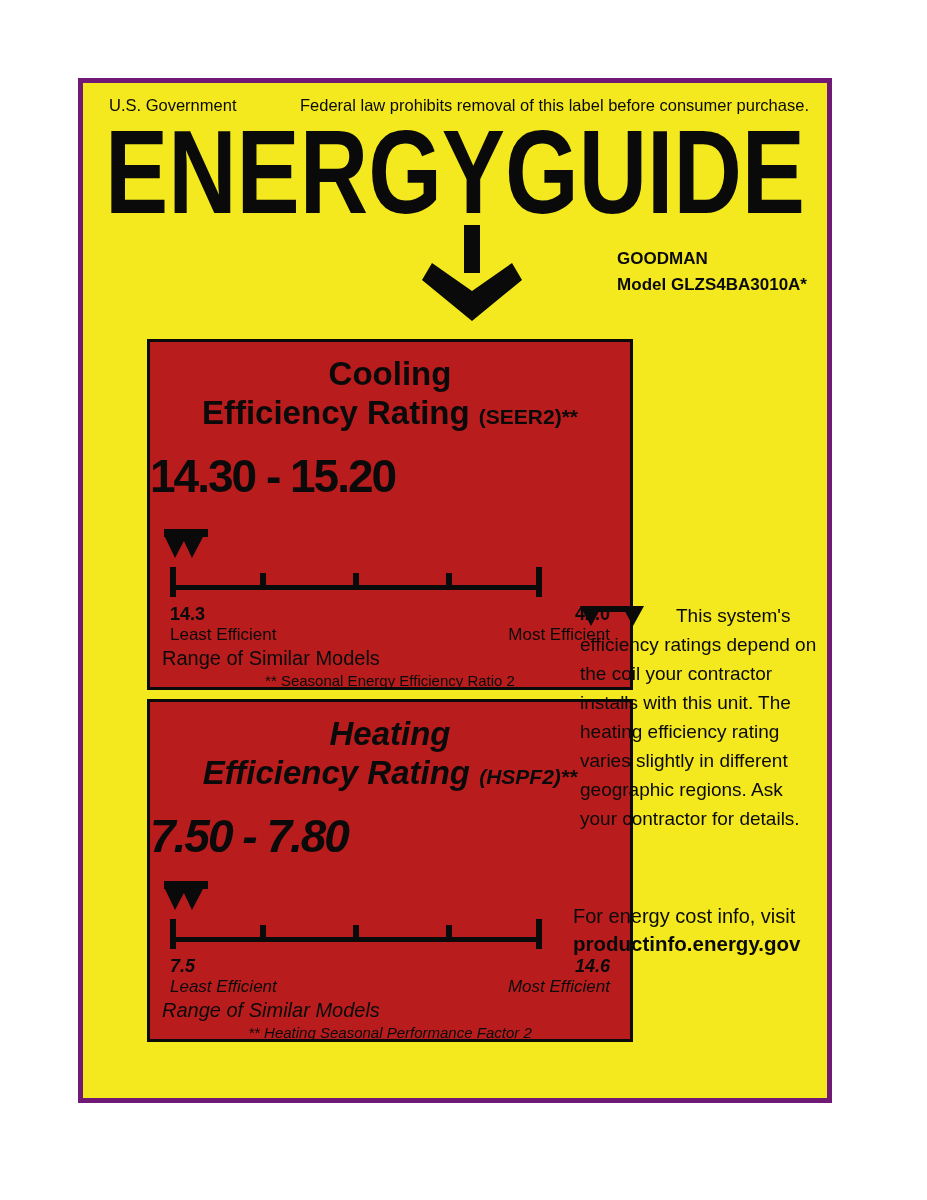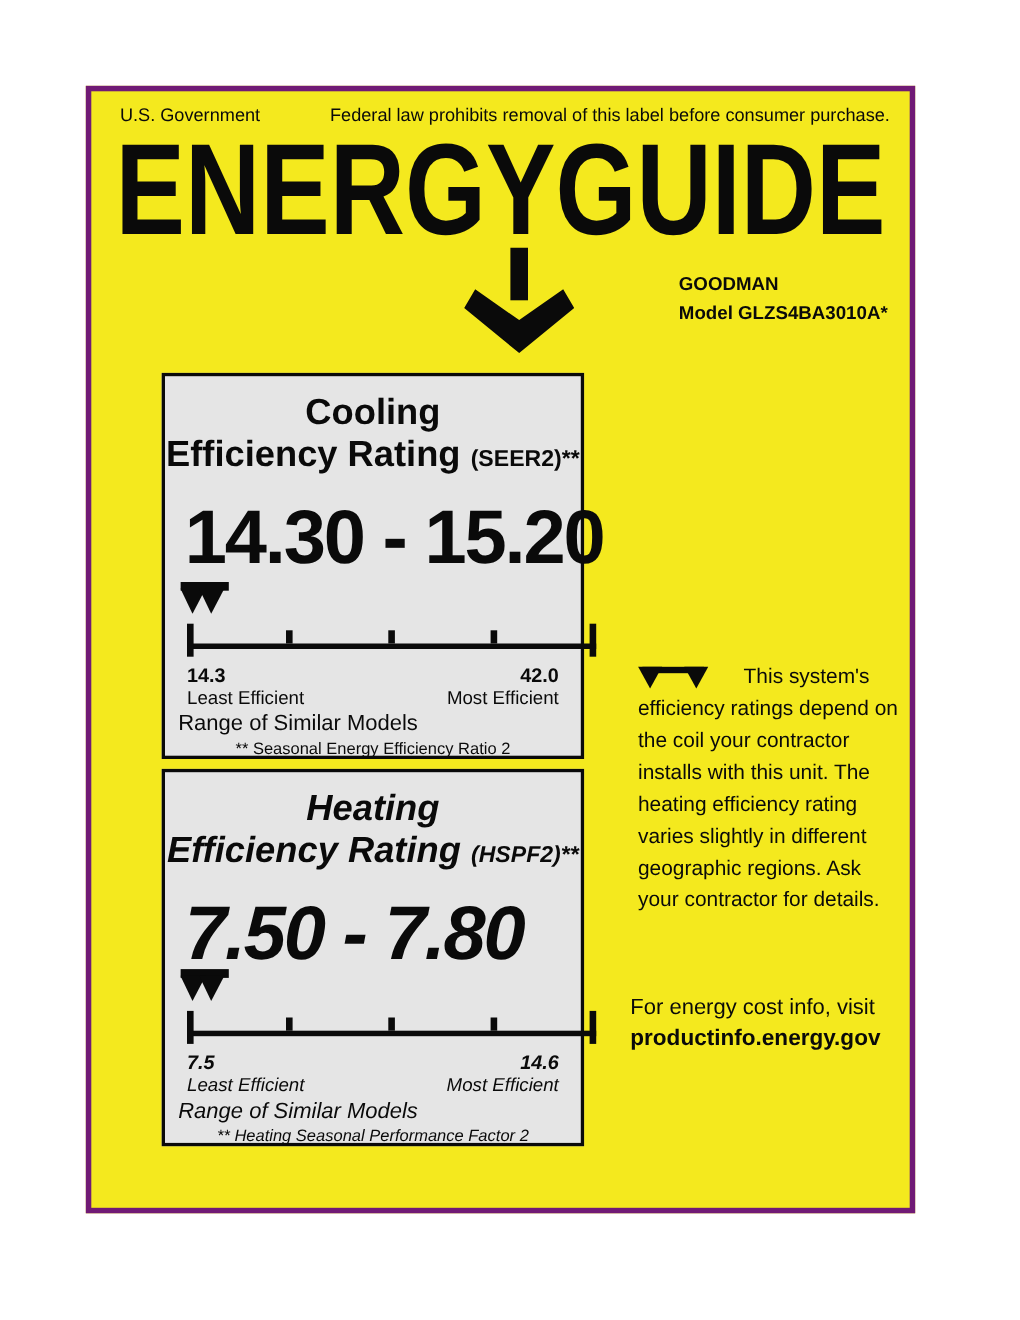--- a/index.html
+++ b/index.html
@@ -30,35 +30,35 @@
   .prod-left{
     position:absolute;top:163px;left:26px;
     font-weight:bold;font-size:17px;line-height:26px;
   }
   .prod-right{
     position:absolute;top:163px;right:20px;text-align:left;
     font-weight:bold;font-size:17px;line-height:26px;
   }
   
   .box{
-    position:absolute;left:64px;width:384px;
-    background:#e5e5e5;border:3px solid #0a0a0a;box-sizing:border-box;
+    position:absolute;left:64px;width:486px;
+    background:#b91c1c;border:3px solid #0a0a0a;box-sizing:border-box;
   }
   .box.cooling{top:256px;height:351px;}
   .box.heating{top:616px;height:343px;font-style:italic;}
   .box-title{
     text-align:center;font-weight:bold;font-size:33px;margin-top:14px;line-height:36px;
   }
   .rating-line{
     text-align:center;font-weight:bold;font-size:33px;line-height:42px;
   }
   .rating-suffix{font-size:21px;font-weight:bold;}
   .big-value{
-    margin-top:20px;padding-left:18px;
-    font-weight:bold;font-size:69px;letter-spacing:-2px;line-height:60px;
+    margin-top:8px;
+    font-weight:bold;font-size:46px;letter-spacing:-2px;line-height:60px;
     white-space:nowrap;
   }
   .marker{position:absolute;left:14px;}
   .box.cooling .marker{top:187px;}
   .box.heating .marker{top:179px;}
   .scale{position:absolute;left:18px;}
   .box.cooling .scale{top:218px;}
   .box.heating .scale{top:210px;}
   .scale-labels{
     position:absolute;left:20px;right:20px;

